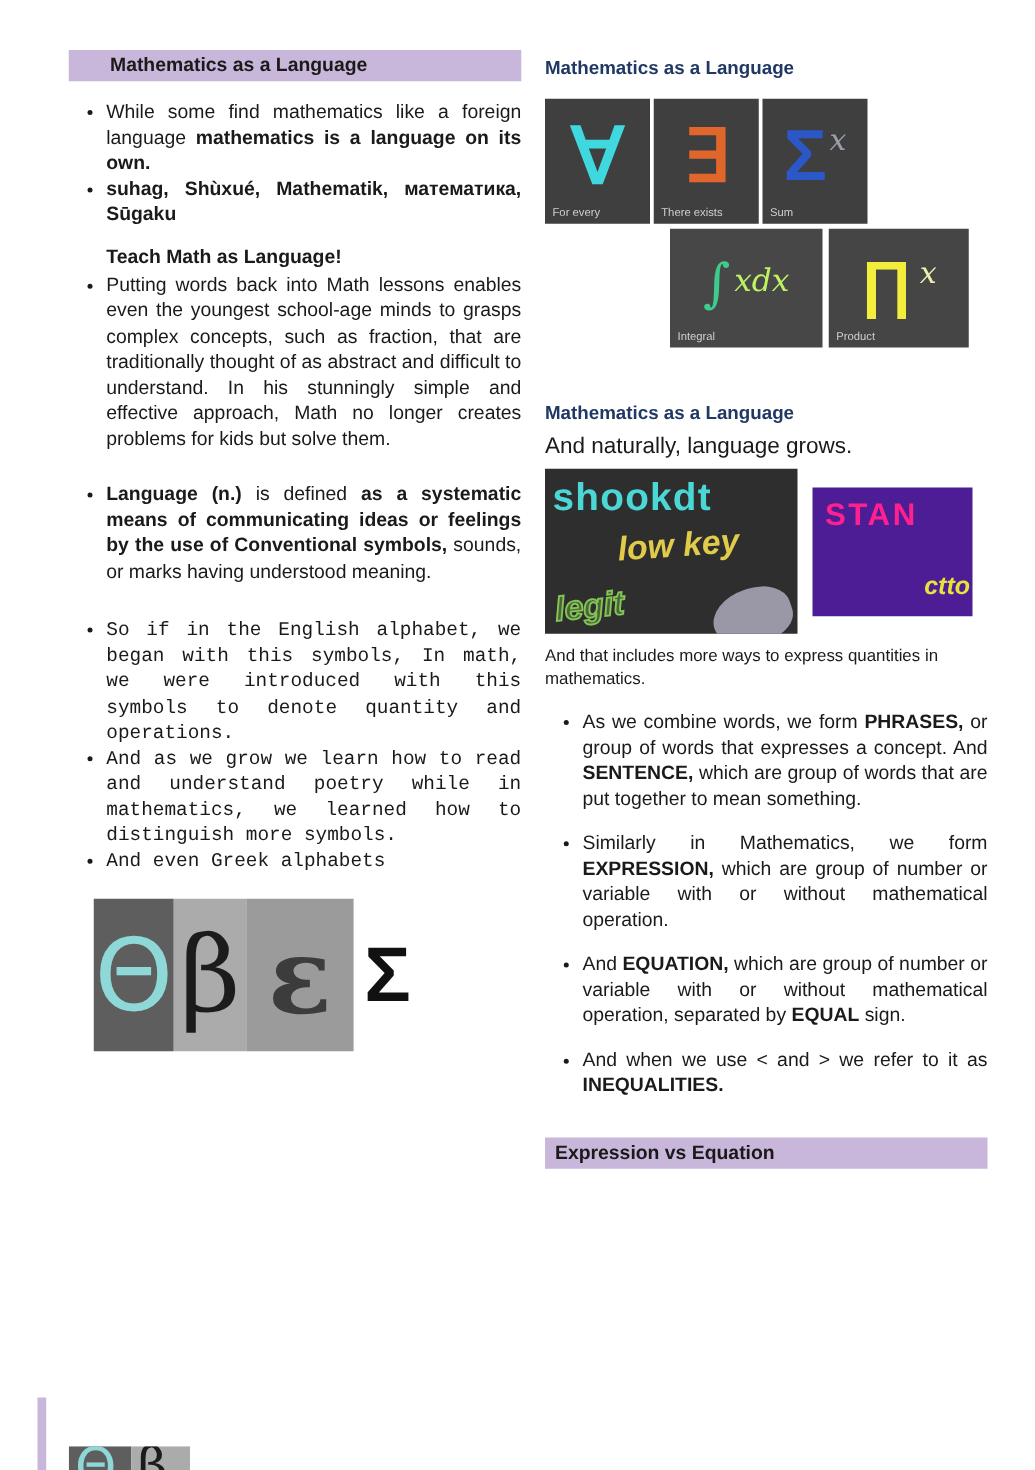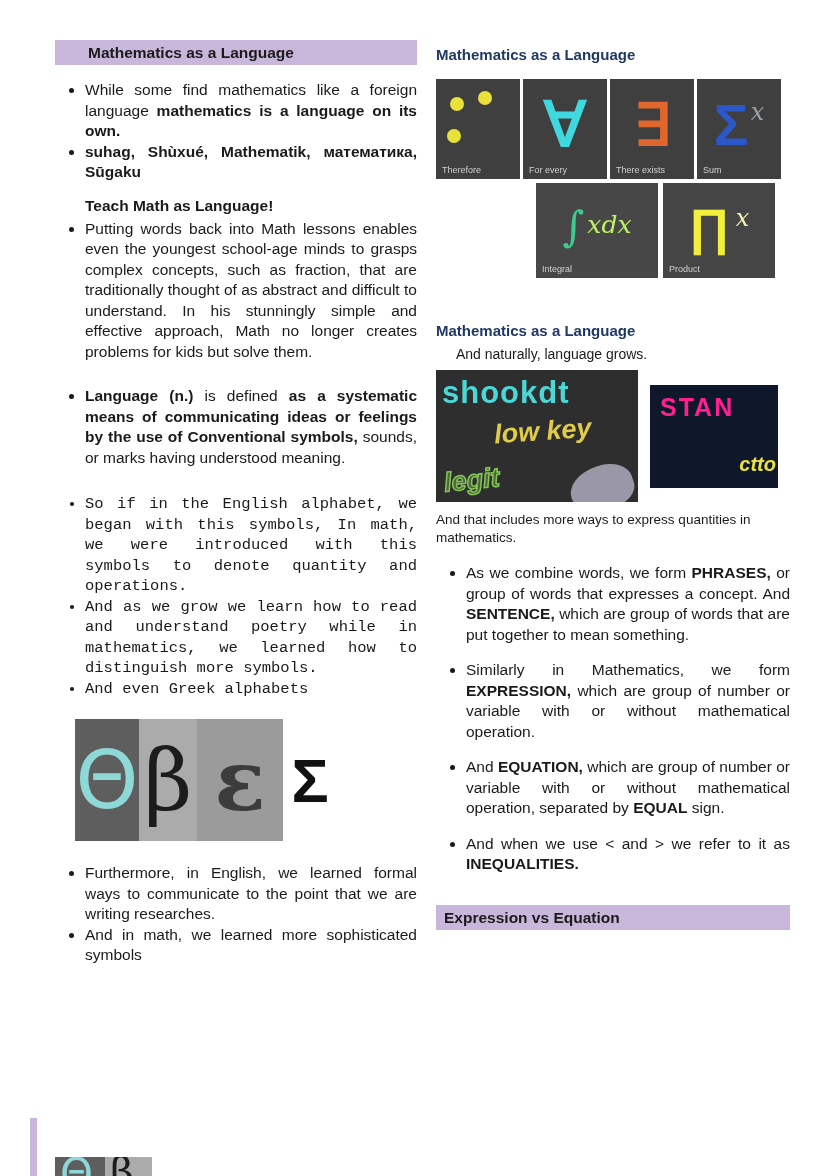--- a/index.html
+++ b/index.html
@@ -61,21 +61,21 @@
   .gt2 { width: 58px; background: #ababab; }
   .gt2 .gletter { font-size: 84px; color: #1c1c1c; font-family: "DejaVu Serif", serif; }
   .gt3 { width: 86px; background: #9b9b9b; }
   .gt3 .gletter { font-size: 84px; color: #3c3c3c; font-family: "DejaVu Serif", serif; font-weight: bold; }
   .gt4 { width: 54px; background: #ffffff; }
   .gt4 .gletter { font-size: 62px; color: #111111; font-weight: bold; }
 
   
   .navy-heading { color: #203864; font-size: 15px; font-weight: bold; margin-top: 6px; }
   .navy-heading.second { margin-top: 44px; }
-  .grows-line { margin-top: 7px; font-size: 14px; margin-left: 20px; }
+  .grows-line { margin-top: 7px; font-size: 18px; }
 
   .symimg { margin-top: 16px; }
   .symrow1 { display: flex; gap: 3px; }
   .stile {
     position: relative;
     width: 84px; height: 100px;
     background: #3f3f3f;
     display: flex; align-items: center; justify-content: center;
   }
   .slabel {
@@ -101,21 +101,21 @@
   .sym-prod-x   { font-size: 24px; color: #eef0b0; font-style: italic; font-family: "DejaVu Serif", serif; margin: -26px 0 0 6px; }
 
   
   .slang { margin-top: 8px; display: flex; gap: 12px; align-items: center; }
   .slang-left {
     position: relative; width: 202px; height: 132px;
     background: #2e2e2e; overflow: hidden;
   }
   .slang-right {
     position: relative; width: 128px; height: 103px;
-    background: #0f172a; overflow: hidden;
+    background: #4c1d95; overflow: hidden;
   }
   .w-shookdt { position: absolute; top: 5px; left: 6px; font-size: 31px; font-weight: bold; color: #4cd7d7; letter-spacing: 1px; }
   .w-lowkey  { position: absolute; top: 46px; left: 58px; font-size: 27px; font-weight: bold; font-style: italic; color: #e0cb4a; transform: rotate(-4deg); }
   .w-legit   { position: absolute; bottom: 6px; left: 8px; font-size: 27px; font-weight: bold; font-style: italic;
                color: rgba(131,198,83,0.35); -webkit-text-stroke: 1.5px #83c653; transform: rotate(-6deg); }
   .thumb-blob { position: absolute; bottom: -8px; right: 4px; width: 64px; height: 44px; background: #9a98a6;
                 border-radius: 50% 45% 40% 50%; transform: rotate(-18deg); }
   .w-stan { position: absolute; top: 8px; left: 10px; font-size: 25px; font-weight: bold; color: #ff2090; letter-spacing: 2px; }
   .w-ctto { position: absolute; bottom: 12px; right: 2px; font-size: 20px; font-weight: bold; font-style: italic; color: #e8e23a; }
 
@@ -179,42 +179,30 @@
         <span class="gletter">β</span>
       </div>
       <div class="gtile gt3">
         <span class="gletter">ε</span>
       </div>
       <div class="gtile gt4">
         <span class="gletter">Σ</span>
       </div>
     </div>
 
-    <ul class="blist mt22">
-        <li><span>Furthermore, in English, we learned formal ways to communicate to the point that we are writing researches.</span></li>
-        <li><span>And in math, we learned more sophisticated symbols</span></li>
-      </ul>
 
   </div>
 
   <div class="col-right">
 
     <div class="navy-heading">Mathematics as a Language</div>
 
     <div class="symimg">
       <div class="symrow1">
 
-        <div class="stile">
-          <div class="dots-wrap">
-            <span class="dot d1"></span>
-            <span class="dot d2"></span>
-            <span class="dot d3"></span>
-          </div>
-          <div class="slabel">Therefore</div>
-        </div>
 
         <div class="stile">
           <span class="sym-forall">∀</span>
           <div class="slabel">For every</div>
         </div>
 
         <div class="stile">
           <span class="sym-exists">∃</span>
           <div class="slabel">There exists</div>
         </div>

